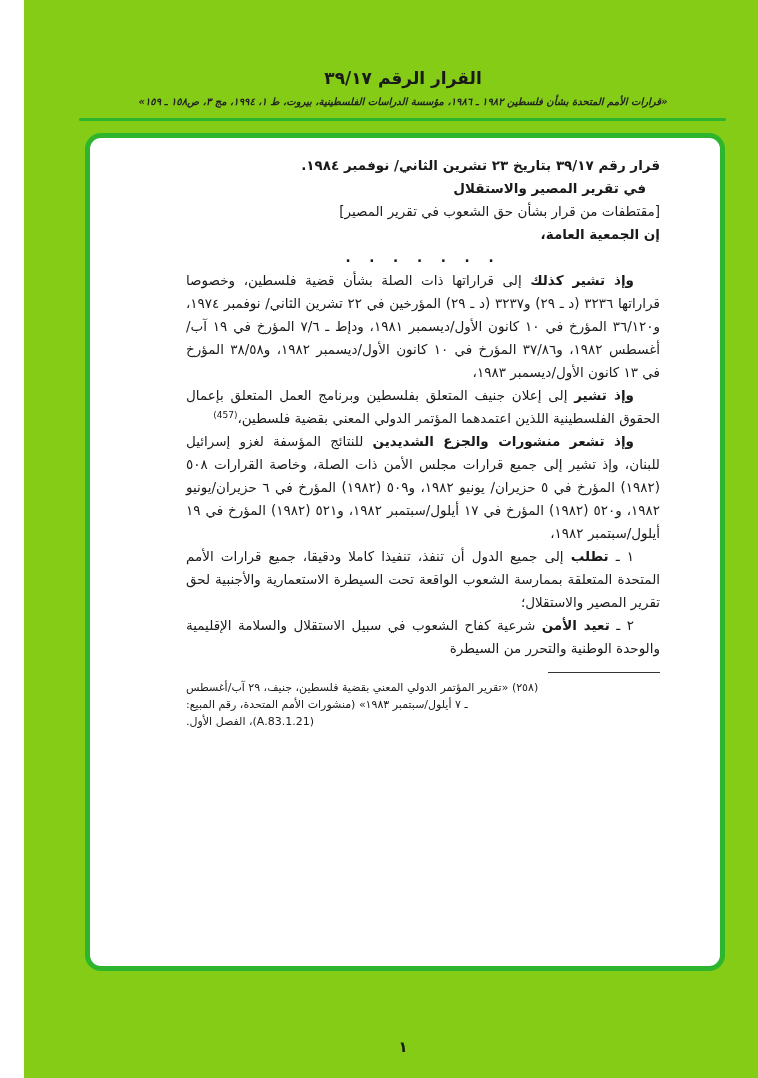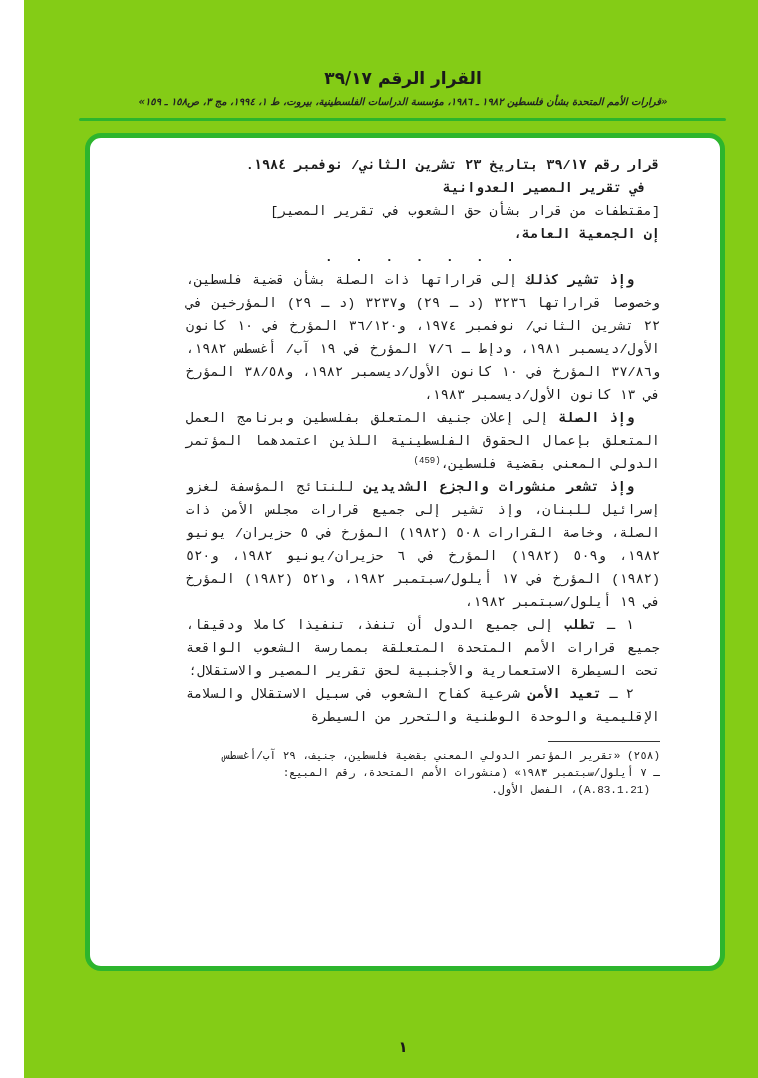--- a/index.html
+++ b/index.html
@@ -21,42 +21,41 @@
   
   .rule { position: absolute; top: 118px; left: 55px; width: 647px; height: 3px; background: var(--green, #2db52d); border-radius: 2px; }
 
   
   .box {
     position: absolute; top: 133px; left: 61px; width: 640px; height: 838px;
     border: 5px solid var(--green, #2db52d);
     border-radius: 16px;
     background: #fff;
     overflow: hidden;
-    font-family: Liberation Mono, monospace;
   }
   .content {
     direction: rtl;
     text-align: justify;
     padding: 16px 60px 0 96px;
     font-size: 13.5px;
     line-height: 23px;
   }
   .content p { margin: 0; }
   .res-heading { font-weight: bold; margin-bottom: 12px; }
   .res-title1 { font-weight: bold; }
   .res-title2 { font-weight: bold; text-indent: 14px; }
   .res-bracket { margin-bottom: 13px; }
   .res-salut { font-weight: bold; margin-bottom: 7px; }
   .res-dots { text-align: center; letter-spacing: 7px; margin-bottom: 7px; font-weight: bold; }
   .para { text-indent: 26px; margin-bottom: 5px; }
   .para strong { font-weight: bold; }
   .para sup { font-size: 9px; vertical-align: super; line-height: 0; }
 
   
-  .footnote { margin-top: 12px; font-size: 11px; line-height: 17px; text-align: right; }
+  .footnote { margin-top: 12px; font-size: 11px; line-height: 17px; text-align: left; }
   .fn-rule { width: 112px; height: 1px; background: #333; margin-bottom: 6px; }
   .fn-line { white-space: nowrap; }
   .fn-line:nth-child(3) { padding-right: 10px; }
   .fn-line:nth-child(4) { padding-right: 20px; }
 
   
   .page-num { position: absolute; top: 1038px; left: 0; right: 0; text-align: center; font-size: 15px; font-weight: bold; }
 </style>
 </head>
 <body>
@@ -66,28 +65,28 @@
   <div class="hdr">
     <div class="hdr-title">القرار الرقم ٣٩/١٧</div>
     <div class="hdr-src">«قرارات الأمم المتحدة بشأن فلسطين ١٩٨٢ ـ ١٩٨٦، مؤسسة الدراسات الفلسطينية، بيروت، ط ١، ١٩٩٤، مج ٣، ص١٥٨ ـ ١٥٩»</div>
   </div>
 
   <div class="rule"></div>
 
   <div class="box">
     <div class="content">
       <p class="res-heading">قرار رقم ٣٩/١٧ بتاريخ ٢٣ تشرين الثاني/ نوفمبر ١٩٨٤.</p>
-      <p class="res-title2">في تقرير المصير العدوانية</p>
+      <p class="res-title2">في تقرير المصير والاستقلال</p>
       <p class="res-bracket">[مقتطفات من قرار بشأن حق الشعوب في تقرير المصير]</p>
       <p class="res-salut">إن الجمعية العامة،</p>
       <p class="res-dots">. . . . . . .</p>
 
       <div id="paragraphs">
           <p class="para"><strong>وإذ تشير كذلك</strong> إلى قراراتها ذات الصلة بشأن قضية فلسطين، وخصوصا قراراتها ٣٢٣٦ (د ـ ٢٩) و٣٢٣٧ (د ـ ٢٩) المؤرخين في ٢٢ تشرين الثاني/ نوفمبر ١٩٧٤، و٣٦/١٢٠ المؤرخ في ١٠ كانون الأول/ديسمبر ١٩٨١، ودإط ـ ٧/٦ المؤرخ في ١٩ آب/ أغسطس ١٩٨٢، و٣٧/٨٦ المؤرخ في ١٠ كانون الأول/ديسمبر ١٩٨٢، و٣٨/٥٨ المؤرخ في ١٣ كانون الأول/ديسمبر ١٩٨٣،</p>
-          <p class="para"><strong>وإذ الصلة</strong> إلى إعلان جنيف المتعلق بفلسطين وبرنامج العمل المتعلق بإعمال الحقوق الفلسطينية اللذين اعتمدهما المؤتمر الدولي المعني بقضية فلسطين،<sup>(459)</sup></p>
+          <p class="para"><strong>وإذ تشير</strong> إلى إعلان جنيف المتعلق بفلسطين وبرنامج العمل المتعلق بإعمال الحقوق الفلسطينية اللذين اعتمدهما المؤتمر الدولي المعني بقضية فلسطين،<sup>(457)</sup></p>
           <p class="para"><strong>وإذ تشعر منشورات والجزع الشديدين</strong> للنتائج المؤسفة لغزو إسرائيل للبنان، وإذ تشير إلى جميع قرارات مجلس الأمن ذات الصلة، وخاصة القرارات ٥٠٨ (١٩٨٢) المؤرخ في ٥ حزيران/ يونيو ١٩٨٢، و٥٠٩ (١٩٨٢) المؤرخ في ٦ حزيران/يونيو ١٩٨٢، و٥٢٠ (١٩٨٢) المؤرخ في ١٧ أيلول/سبتمبر ١٩٨٢، و٥٢١ (١٩٨٢) المؤرخ في ١٩ أيلول/سبتمبر ١٩٨٢،</p>
           <p class="para">١ ـ <strong>تطلب</strong> إلى جميع الدول أن تنفذ، تنفيذا كاملا ودقيقا، جميع قرارات الأمم المتحدة المتعلقة بممارسة الشعوب الواقعة تحت السيطرة الاستعمارية والأجنبية لحق تقرير المصير والاستقلال؛</p>
           <p class="para">٢ ـ <strong>تعيد الأمن</strong> شرعية كفاح الشعوب في سبيل الاستقلال والسلامة الإقليمية والوحدة الوطنية والتحرر من السيطرة</p>
         </div>
 
       <div class="footnote">
         <div class="fn-rule"></div>
         <div id="footnote-lines">
             <div class="fn-line">(٢٥٨) «تقرير المؤتمر الدولي المعني بقضية فلسطين، جنيف، ٢٩ آب/أغسطس</div>
             <div class="fn-line">ـ ٧ أيلول/سبتمبر ١٩٨٣» (منشورات الأمم المتحدة، رقم المبيع:</div>

